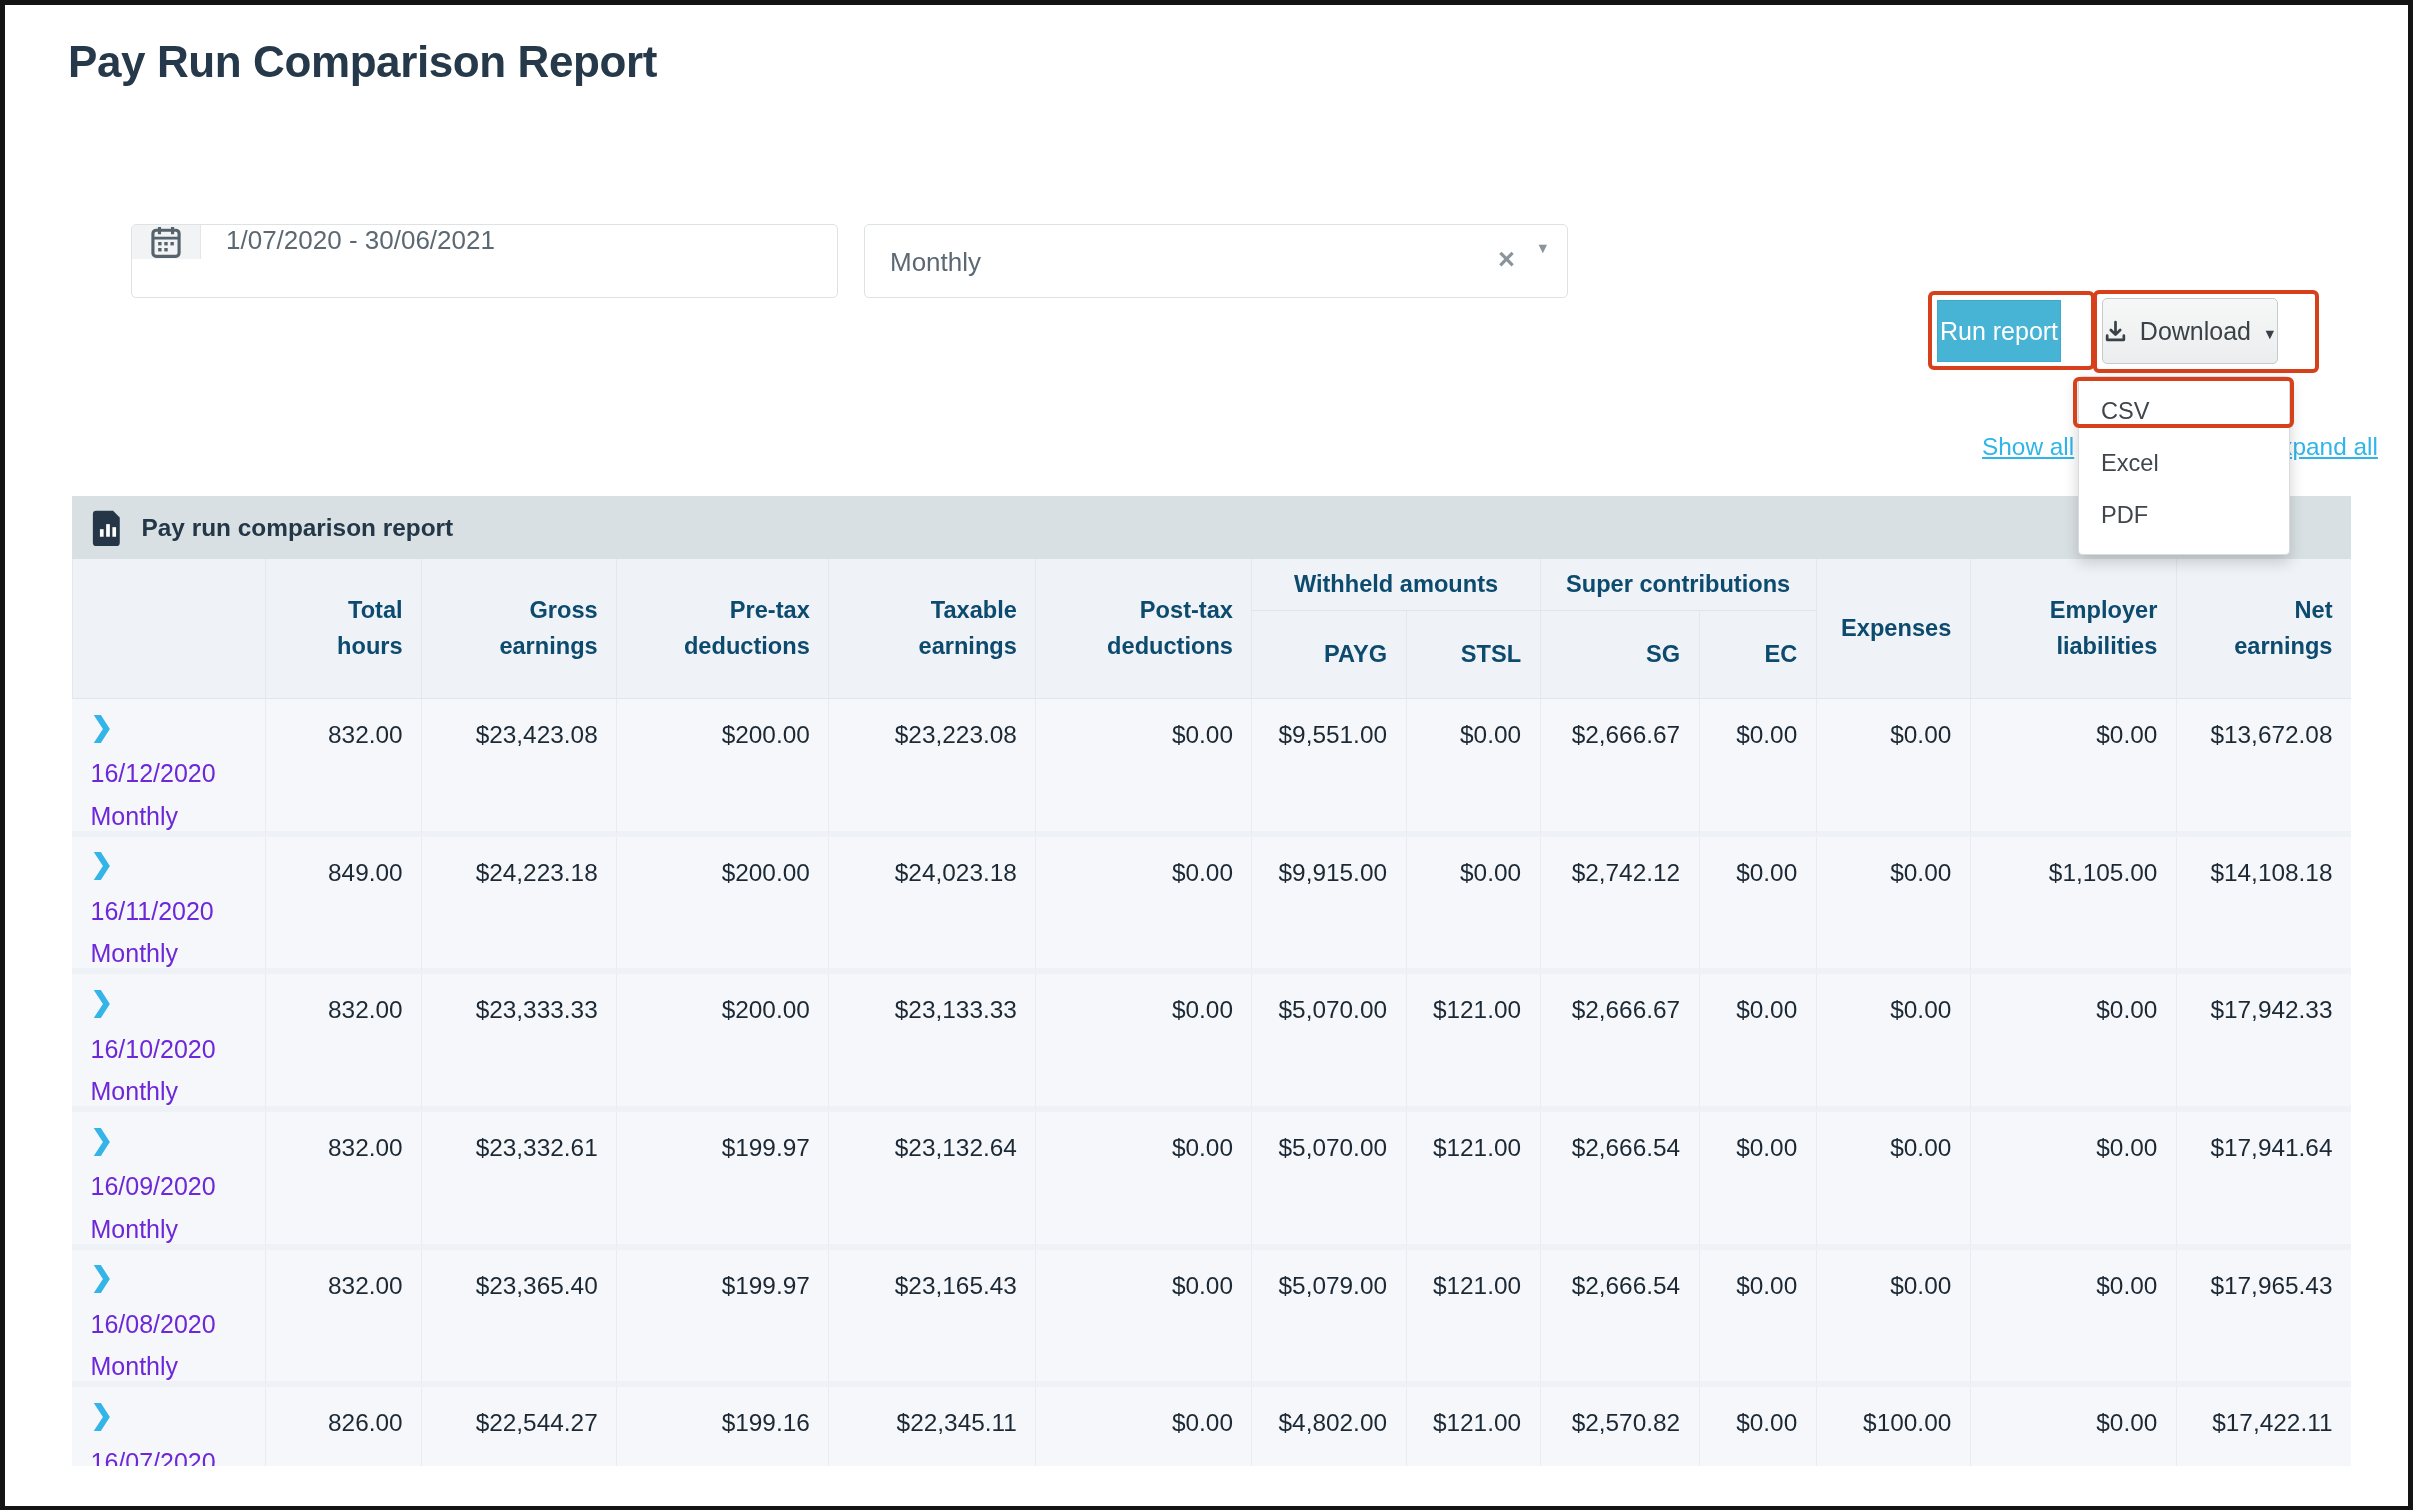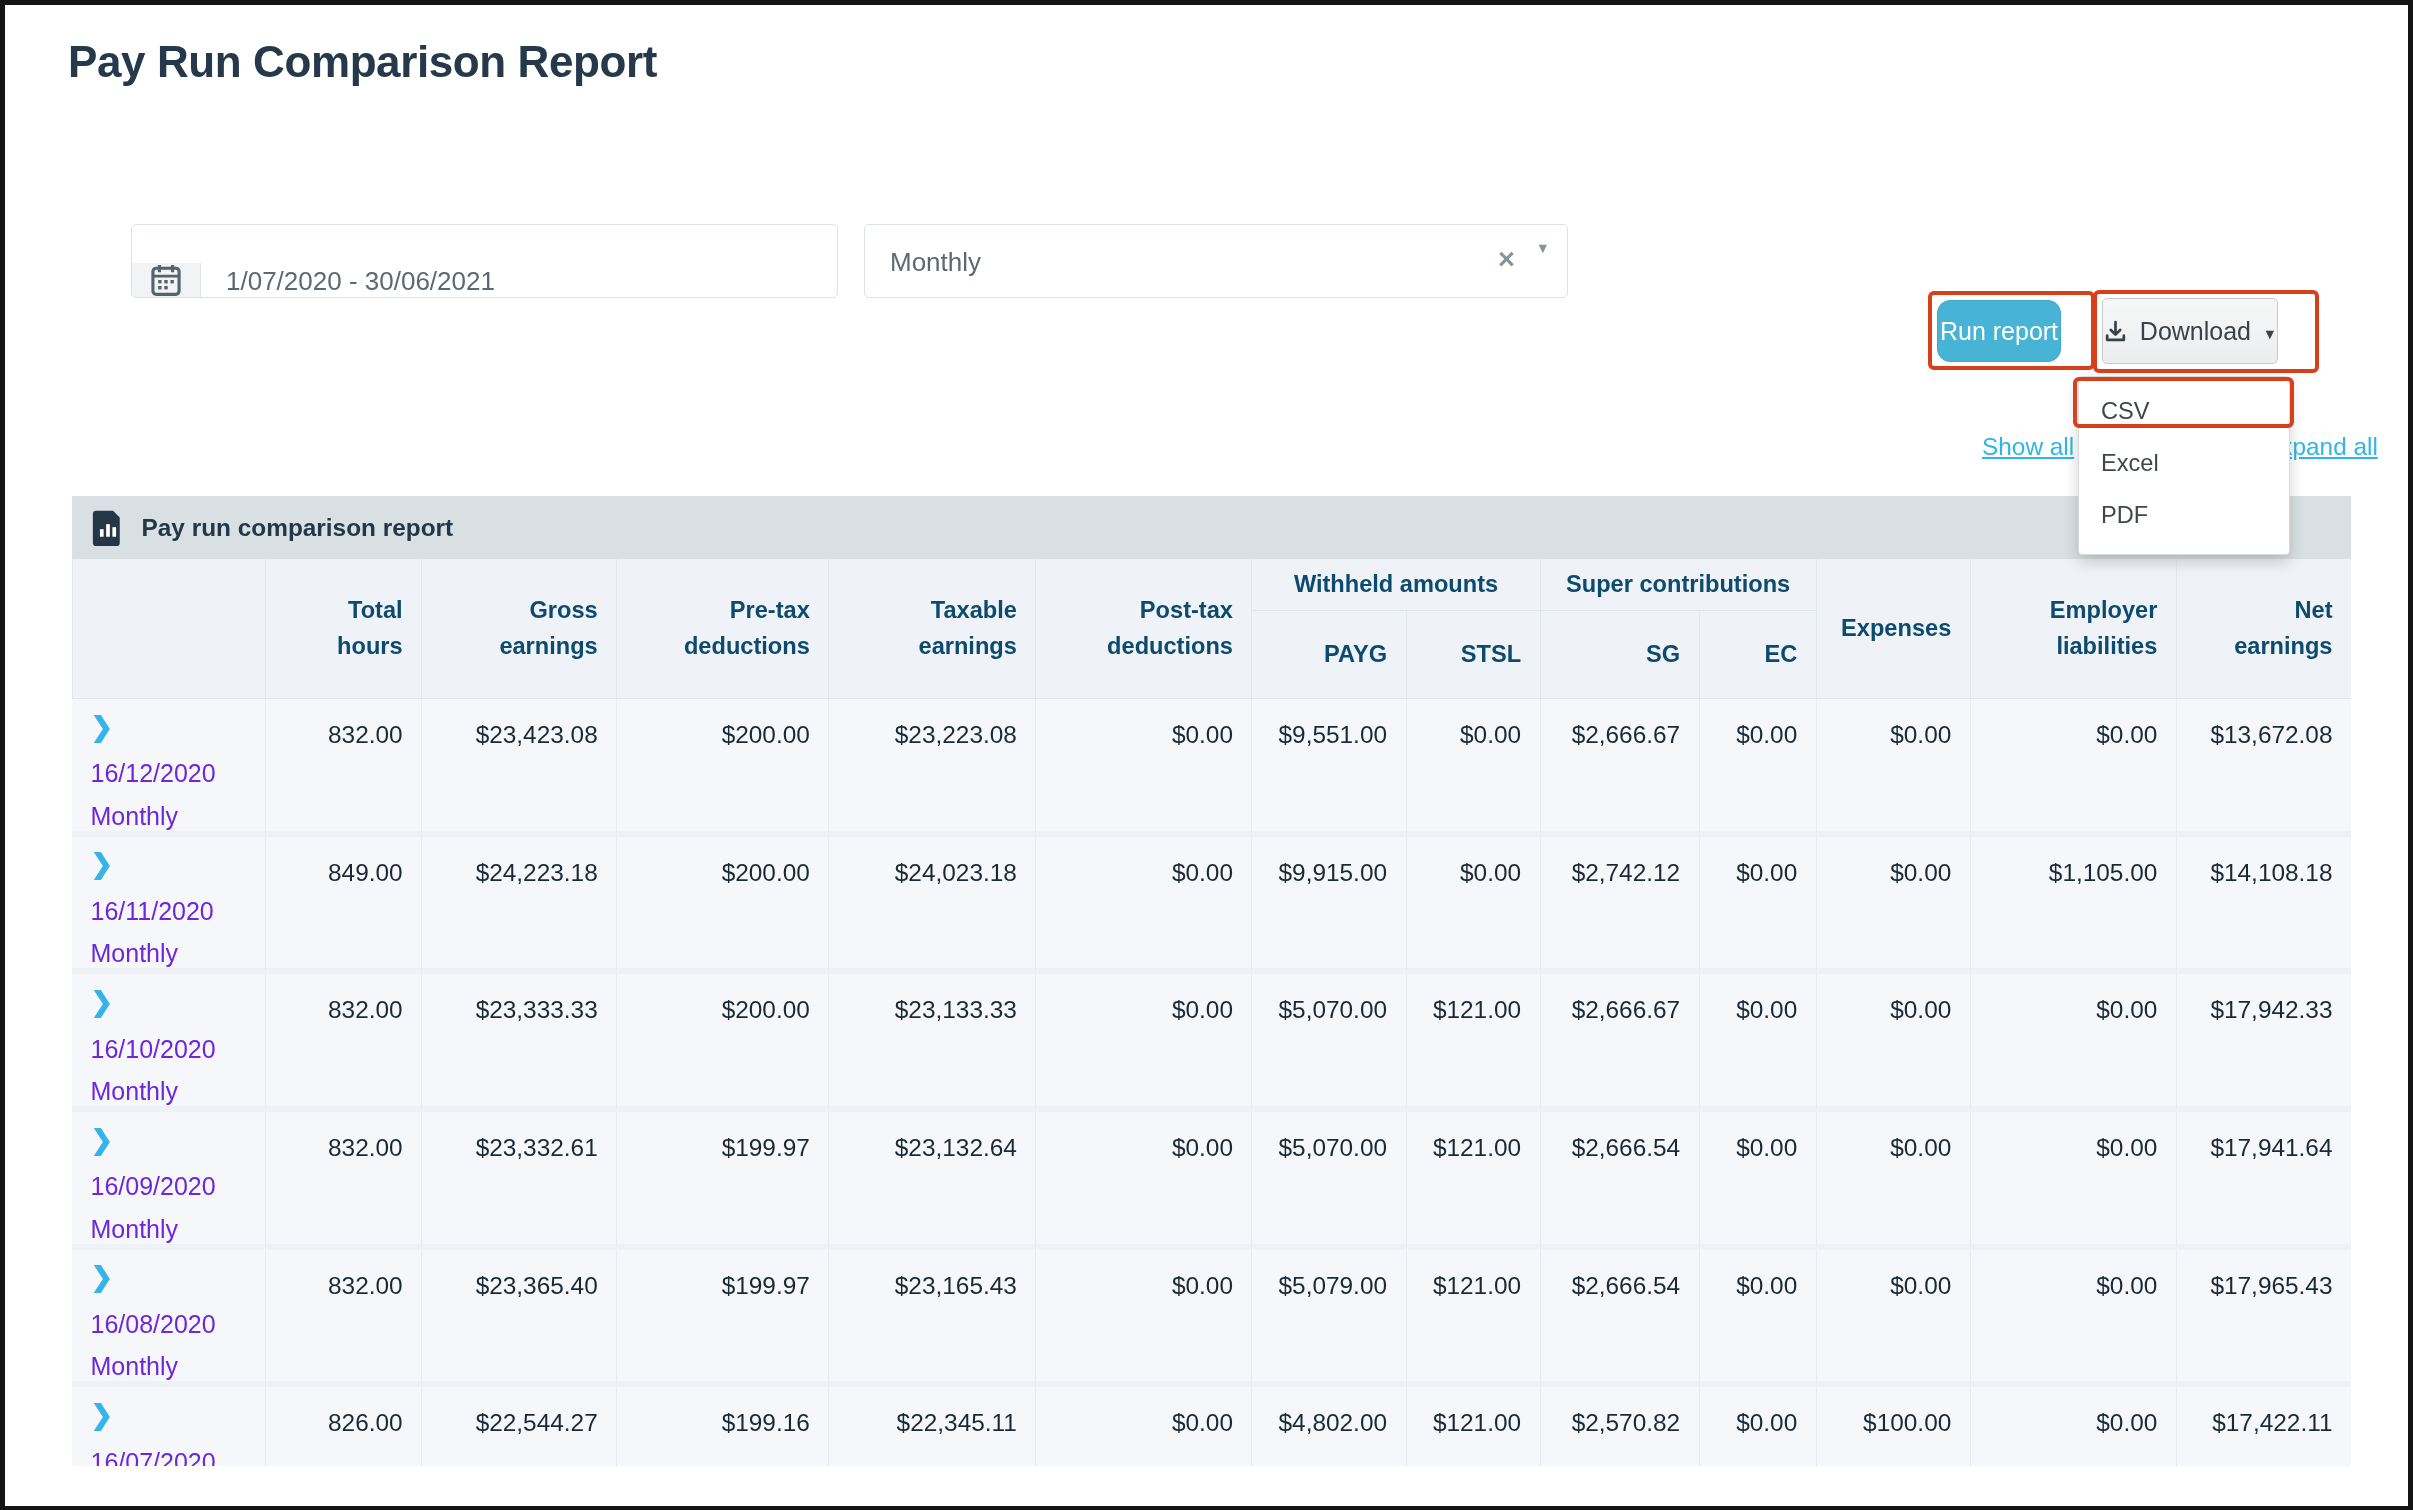--- a/index.html
+++ b/index.html
@@ -18,21 +18,21 @@
   .filter-panel {
     position:absolute; left:63px; top:131px; width:2287px; height:254px;
     background:#f7f9fa; border:0.8px solid #e4e8ea; border-radius:6.7px;
   }
   .field-label { position:absolute; font-size:23px; color:#3e4e5a; }
   .lbl-date { left:126px; top:177px; }
   .lbl-sched { left:859px; top:177px; }
   .date-input {
     position:absolute; left:126px; top:219px; width:707px; height:74px;
     background:#ffffff; border:0.8px solid #dde2e5; border-radius:5px;
-    display:flex; align-items:flex-end; overflow:hidden;
+    display:flex; align-items:flex-start; overflow:hidden;
   }
   .date-prefix {
     width:69px; background:#f1f3f4; border-right:0.8px solid #e2e6e8;
     display:flex; align-items:center; justify-content:center;
   }
   .date-value {
     flex:1; border:none; outline:none; background:transparent;
     font-family:"Liberation Sans", sans-serif;
     font-size:26px; color:#5c6973; padding-left:25px;
   }
@@ -46,21 +46,21 @@
   .clear-x {
     position:absolute; right:52px; top:20px; font-size:29px; font-weight:700; color:#8a949b;
     cursor:pointer; line-height:1;
   }
   .select-caret {
     position:absolute; right:17px; top:15px; font-size:14.3px; color:#8a949b; cursor:pointer;
   }
   
   .btn-run {
     position:absolute; left:1932px; top:295px; width:124px; height:62px;
-    background:#47b3d5; border:0.8px solid #3fa9cb; border-radius:13px;
+    background:#47b3d5; border:0.8px solid #3fa9cb; border-radius:0;
     color:#ffffff; font-size:25px; font-family:"Liberation Sans", sans-serif;
     display:flex; align-items:center; justify-content:center; cursor:pointer;
   }
   .btn-download {
     position:absolute; left:2097px; top:293px; width:176px; height:66px;
     background:linear-gradient(#f6f7f7,#ecedee); border:0.8px solid #c6cacc; border-radius:5px;
     color:#3a4147; font-size:25px; font-family:"Liberation Sans", sans-serif;
     display:flex; align-items:center; justify-content:center; gap:11.8px; cursor:pointer;
   }
   .btn-download .dl-caret { font-size:14.3px; color:#3a4147; margin-top:5px; }

